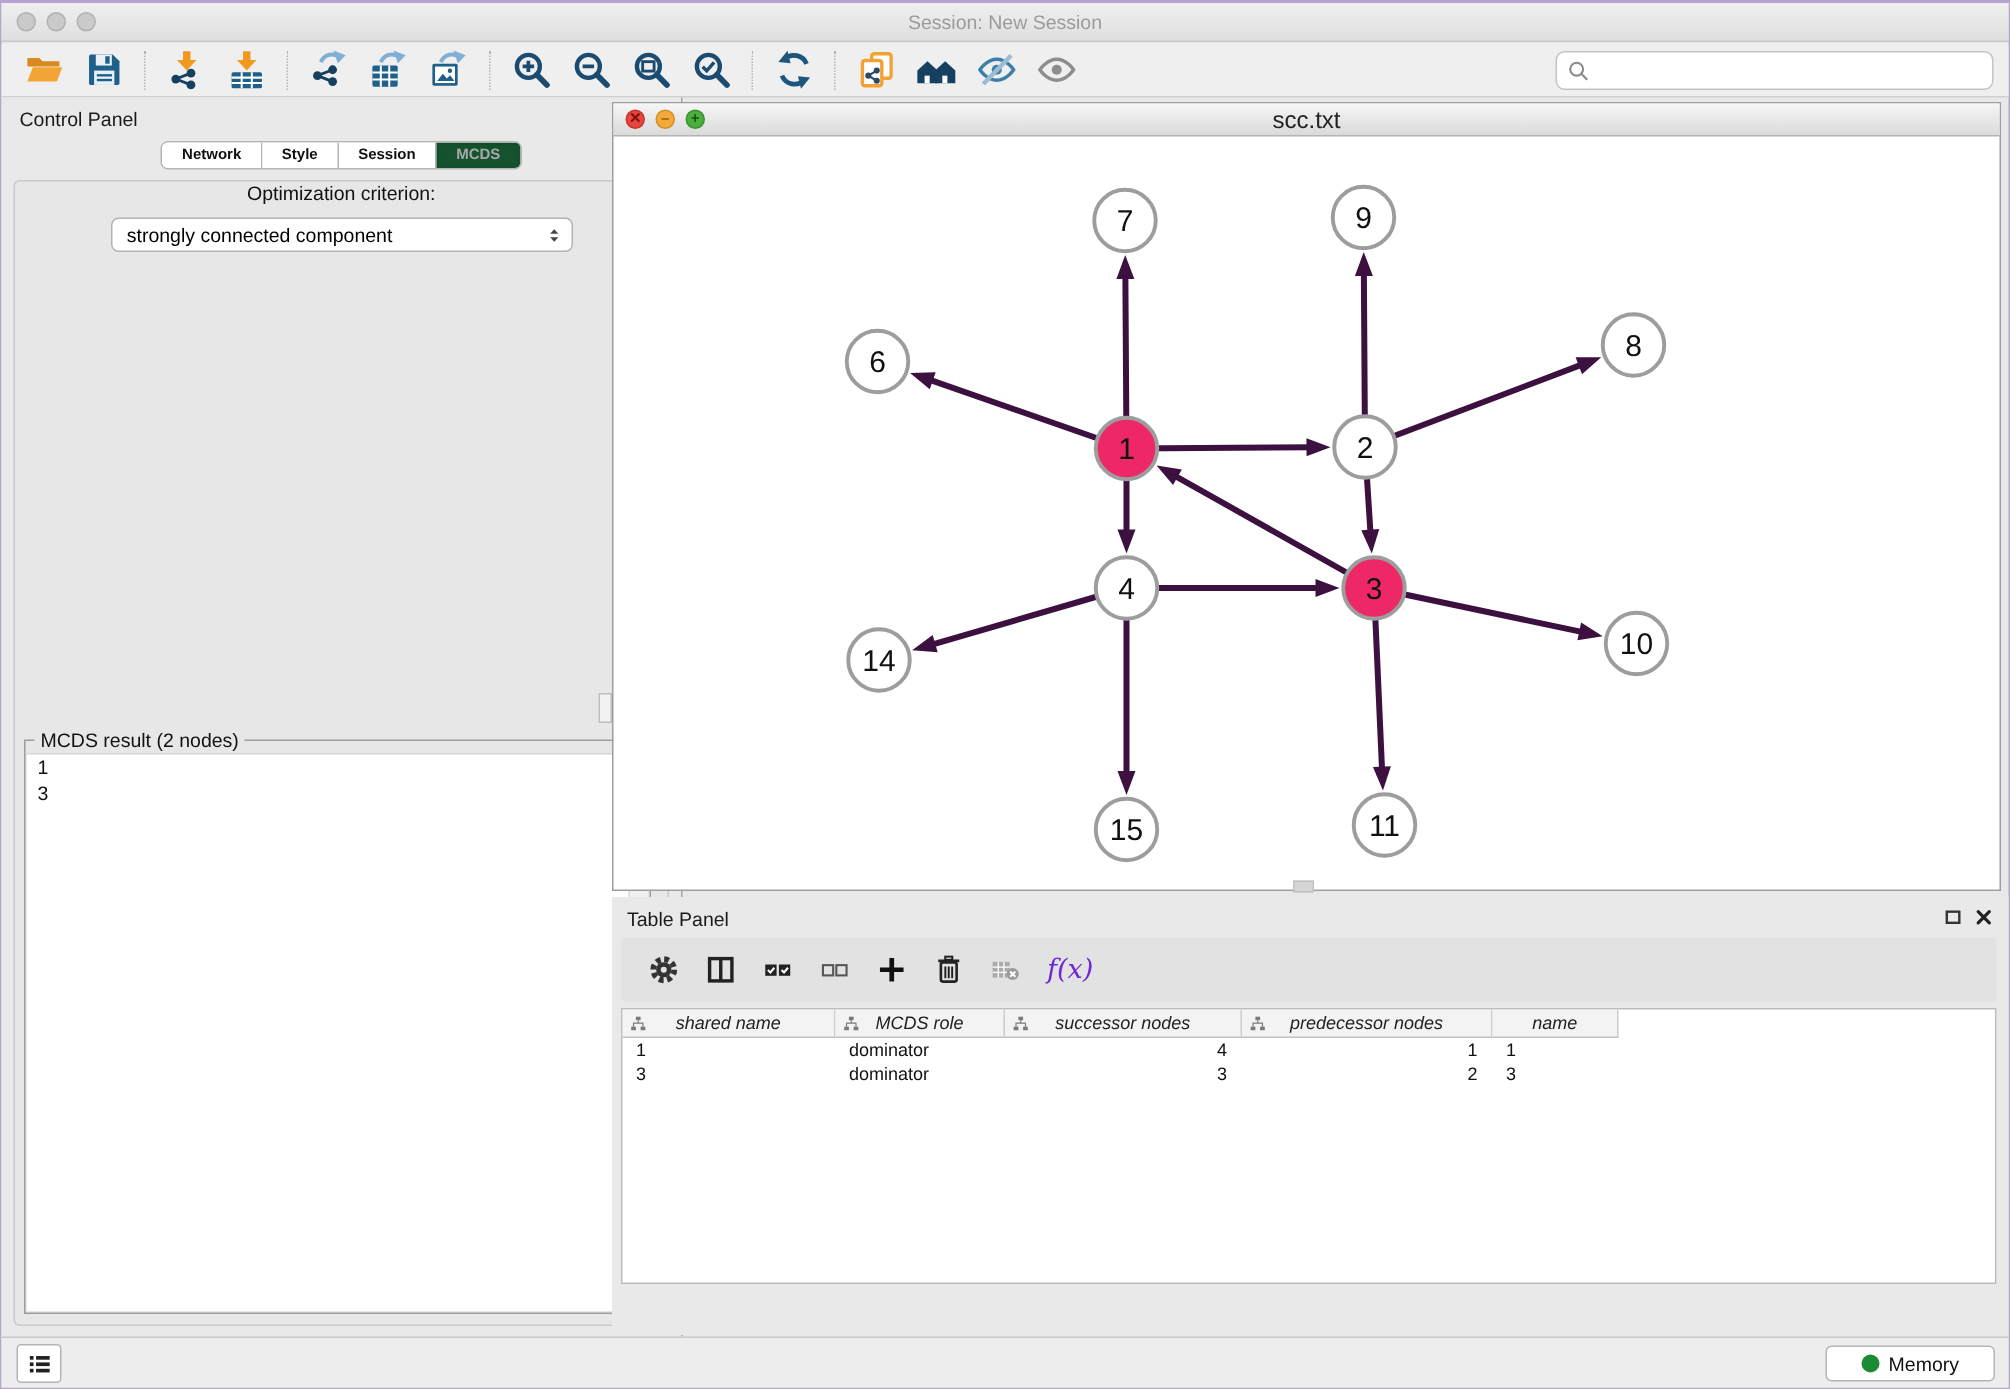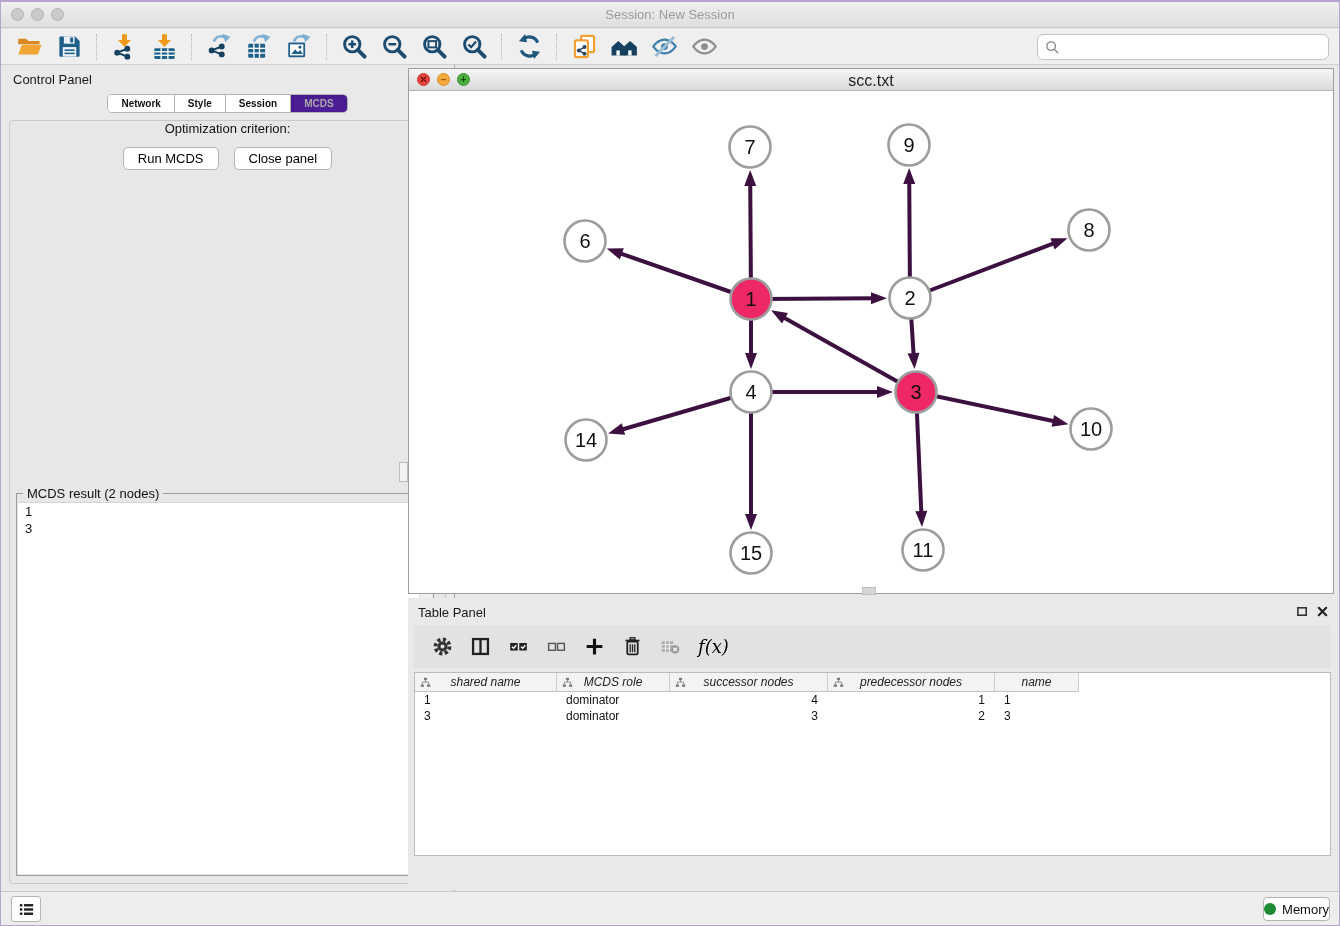--- a/index.html
+++ b/index.html
@@ -22,21 +22,21 @@
 
   
   .control-panel { position:absolute; left:0; top:63px; width:454px; height:829px; background:#e9e9e9; border-right:1px solid #a5a5a5; }
   .panel-head { position:relative; height:28px; }
   .panel-title { position:absolute; left:12px; top:7px; font-size:13px; color:#1a1a1a; }
   .panel-icons { position:absolute; right:10px; top:7px; display:flex; gap:7px; }
   .panel-icons svg { width:13px; height:13px; }
   .seg-tabs { display:inline-flex; border:1px solid #b5b5b5; border-radius:5px; overflow:hidden; background:#fff; }
   .seg-tab { padding:3px 13px; font-size:10px; font-weight:600; color:#111; background:#fff; border-right:1px solid #b5b5b5; cursor:default; }
   .seg-tab:last-child { border-right:none; }
-  .seg-tab.active { background:#4c1d95; color:#a9a9a9; box-shadow:inset 0 1px 3px rgba(0,0,0,.15); }
+  .seg-tab.active { background:#14532d; color:#a9a9a9; box-shadow:inset 0 1px 3px rgba(0,0,0,.15); }
   .cp-tabs-row { text-align:center; }
   .cp-content { position:absolute; left:8px; right:8px; top:55px; bottom:10px; background:#e7e7e7; border:1px solid #c9c9c9; border-radius:4px; }
   .opt-label { text-align:center; font-size:13px; color:#111; }
   .dropdown { margin:9px auto 0; width:308px; height:23px; background:#fff; border:1px solid #b3b3b3; border-radius:5px; display:flex; align-items:center; padding:0 6px 0 10px; font-size:13px; }
   .dropdown .dd-val { flex:1; }
   .dropdown svg { width:11px; height:14px; }
   .btn-row { margin-top:11px; display:flex; justify-content:center; gap:15px; }
   .push-btn { background:#fff; border:1px solid #b3b3b3; border-radius:5px; font-size:13px; padding:3px 14px; cursor:default; font-family:"Liberation Sans",sans-serif; }
   .result-group { position:absolute; left:6px; right:11px; top:372px; bottom:7px; border:1px solid #9d9d9d; }
   .result-legend { position:absolute; left:6px; top:-8px; background:#e7e7e7; padding:0 4px; font-size:13px; color:#111; }
@@ -55,35 +55,35 @@
   .mac-min   { left:28px; background:#f3a93c; border:1px solid #d68f24; color:#8f5f0a; }
   .mac-zoom  { left:48px; background:#4cae3f; border:1px solid #3c9232; color:#14530e; }
   .net-canvas { position:absolute; left:0; top:22px; width:924px; height:502px; }
   .net-canvas svg { width:100%; height:100%; display:block; }
 
   
   .table-panel { position:absolute; left:407px; top:596px; right:0; height:292px; background:#e9e9e9; }
   .tp-toolbar { position:absolute; left:6px; right:8px; top:27px; height:43px; background:#e2e2e2; border-radius:3px; display:flex; align-items:center; gap:17px; padding-left:18px; }
   .tp-btn { background:none; border:none; display:flex; align-items:center; cursor:default; }
   .tp-btn svg { width:21px; height:21px; }
-  .fx-label { font-family:"DejaVu Serif", serif; font-style:italic; font-size:18px; color:#000000; }
+  .fx-label { font-family:"DejaVu Serif", serif; font-style:italic; font-size:18px; color:#6d28d9; }
   .tp-table { position:absolute; left:6px; right:8px; top:74px; height:184px; background:#fff; border:1px solid #bcbcbc; overflow:hidden; }
   .thead-row { display:flex; }
   .th-cell { position:relative; height:19px; background:#f3f3f3; border-right:1px solid #cdcdcd; border-bottom:1px solid #c2c2c2; display:flex; align-items:center; justify-content:center; font-size:12px; color:#222;font-style:italic; }
   .th-cell .tree-ic { position:absolute; left:5px; top:4px; width:11px; height:11px; }
   .tbody-row { display:flex; height:16px; align-items:center; }
   .td-cell { font-size:12px; color:#111; padding:0 10px 0 9px; white-space:nowrap; overflow:hidden; }
   .td-right { text-align:right; }
   .tp-tabs-row { position:absolute; left:0; right:0; top:266px; text-align:center; }
 
   
   .statusbar { position:absolute; left:0; bottom:0; width:100%; height:34px; background:#ededed; border-top:1px solid #c9c9c9; }
   .list-btn { position:absolute; left:10px; top:4px; width:30px; height:26px; background:#fff; border:1px solid #b5b5b5; border-radius:3px; display:flex; align-items:center; justify-content:center; }
   .list-btn svg { width:17px; height:17px; }
-  .memory-btn { position:absolute; right:9px; top:5px; height:24px; background:#fff; border:1px solid #b5b5b5; border-radius:4px; display:flex; align-items:center; gap:6px; padding:0 0; font-size:13px; color:#111; cursor:default; }
+  .memory-btn { position:absolute; right:9px; top:5px; height:24px; background:#fff; border:1px solid #b5b5b5; border-radius:4px; display:flex; align-items:center; gap:6px; padding:0 23px; font-size:13px; color:#111; cursor:default; }
   .mem-dot { width:12px; height:12px; border-radius:50%; }
 </style>
 </head>
 <body>
 
 <div id="window">
 
   <div class="titlebar">
     <span class="tl-dot" style="left:10px"></span>
     <span class="tl-dot" style="left:30px"></span>
@@ -276,23 +276,26 @@
       </span>
     </div>
     <div class="cp-tabs-row"><div class="seg-tabs">
           <span class="seg-tab">Network</span>
           <span class="seg-tab">Style</span>
           <span class="seg-tab">Session</span>
           <span class="seg-tab active">MCDS</span>
         </div></div>
     <div class="cp-content">
       <div class="opt-label">Optimization criterion:</div>
-      <div class="btn-row">
-        <button class="push-btn">Run MCDS</button>
-        <button class="push-btn">Close panel</button>
+      <div class="dropdown">
+        <span class="dd-val">strongly connected component</span>
+        <svg viewBox="0 0 14 15">
+            <path d="M3.5 6L7 2.2 10.5 6z" fill="#444"></path>
+            <path d="M3.5 9L7 12.8 10.5 9z" fill="#444"></path>
+          </svg>
       </div>
       <div class="result-group">
         <span class="result-legend">MCDS result (2 nodes)</span>
         <div class="result-inner pad-top">
           <div class="result-scroll"></div>
         <div class="result-line">1</div>
             <div class="result-line">3</div>
           </div>
       </div>
     </div>

